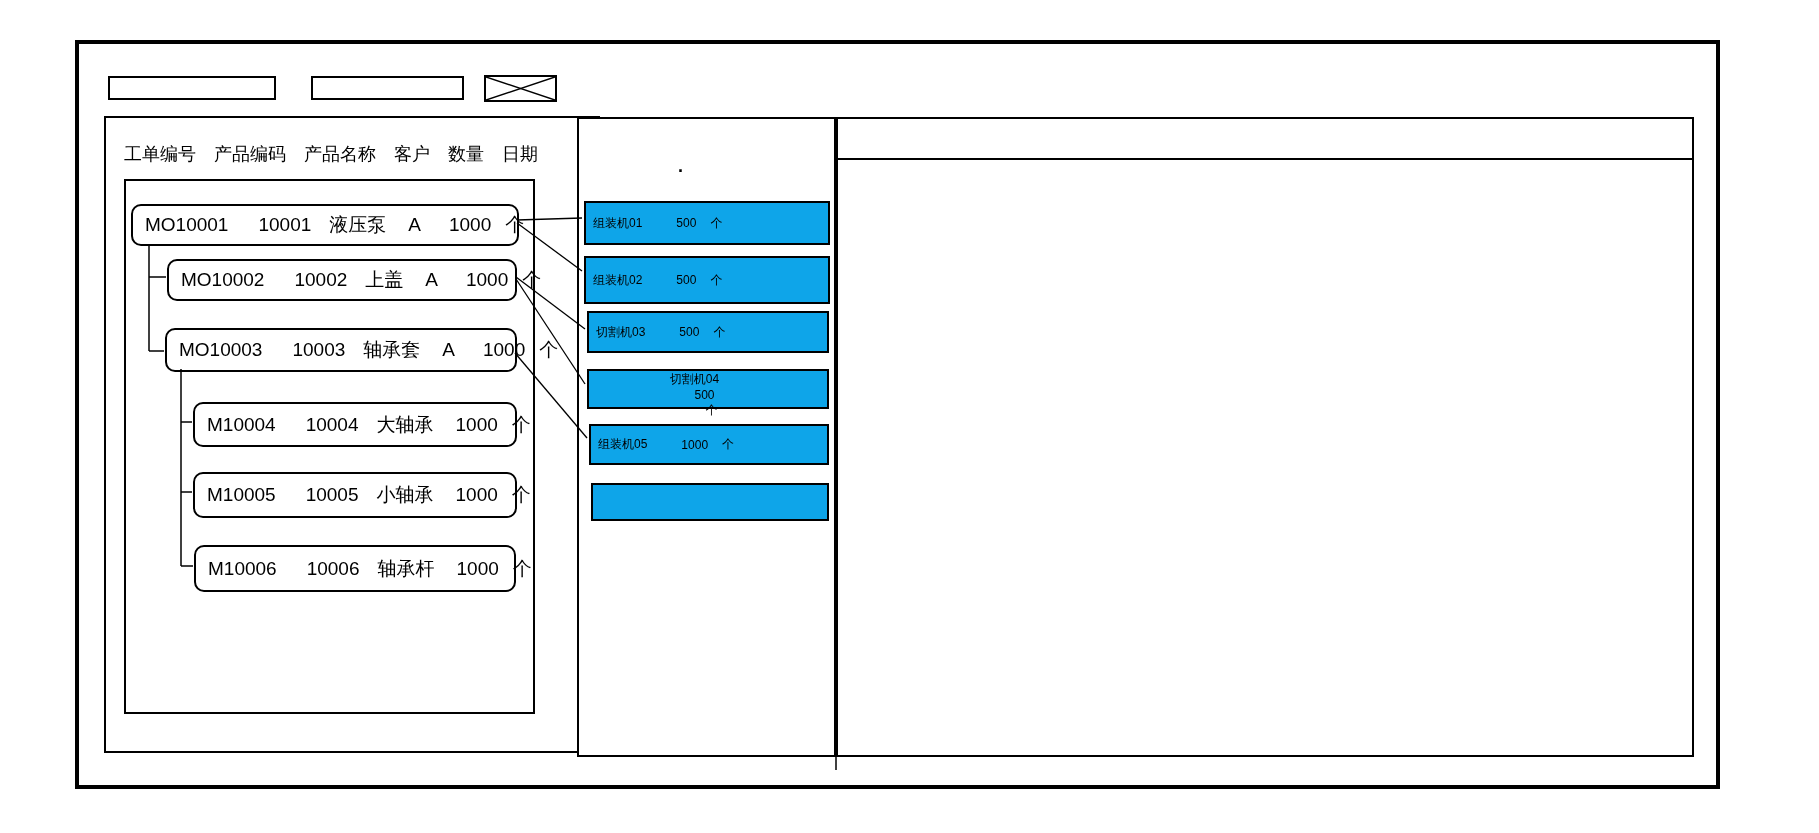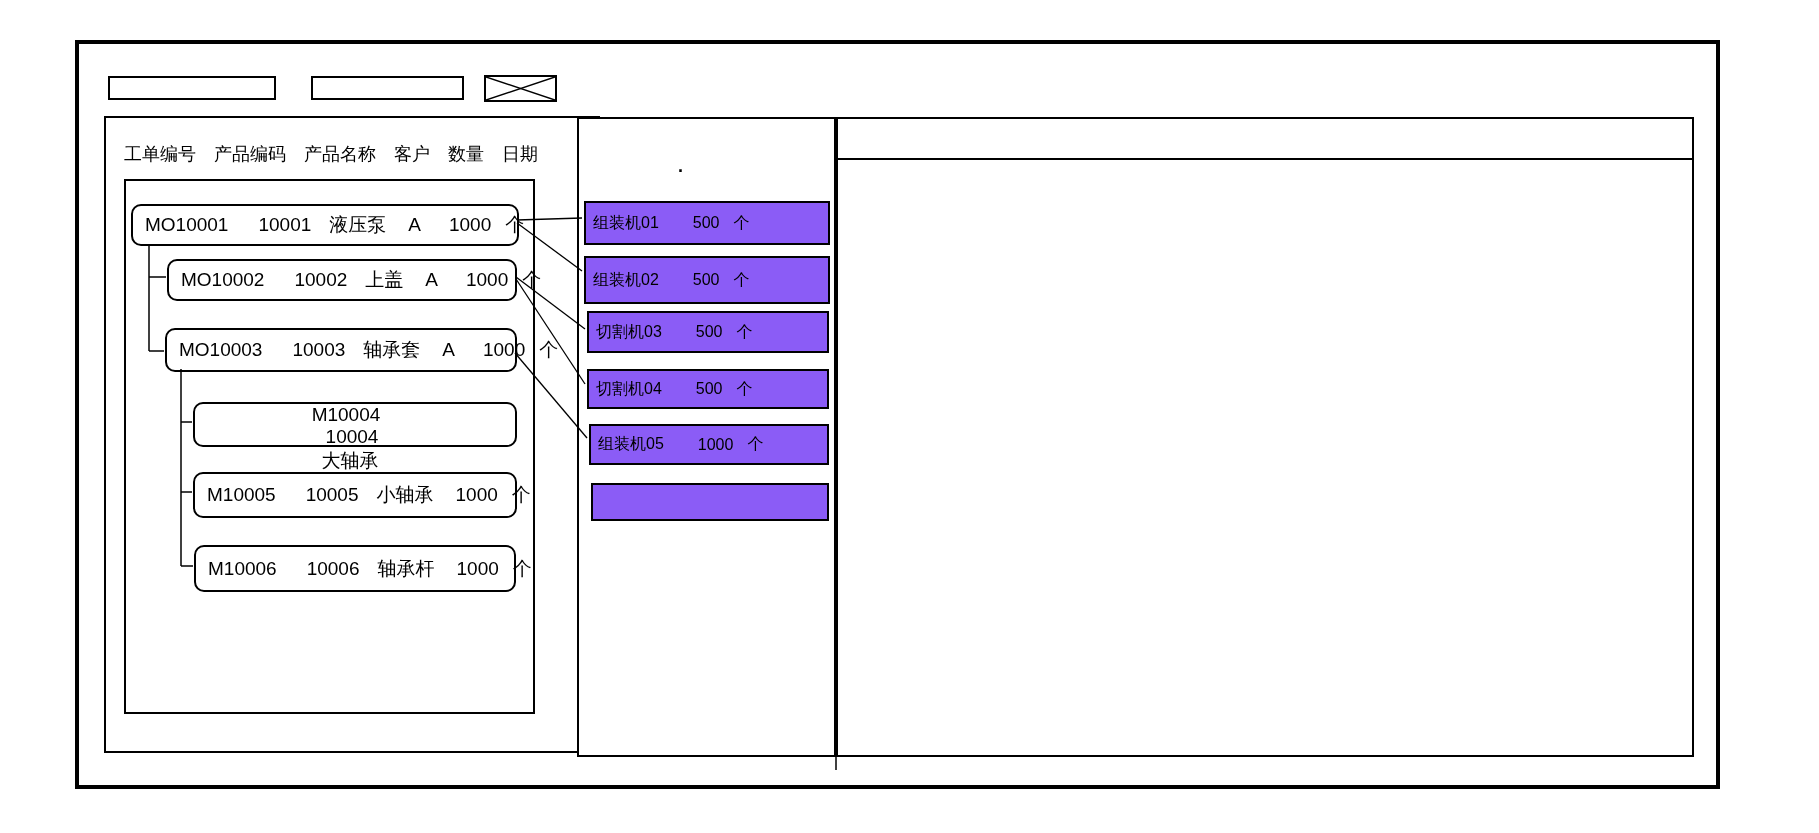--- a/index.html
+++ b/index.html
@@ -17,22 +17,22 @@
   .tb-field{border:2px solid #000;background:#fff;}
   .xbox svg{display:block;width:100%;height:100%;}
   
   .col-headers{font-size:18px;white-space:nowrap;}
   .col-headers span{margin-right:18px;}
   .wo-row{display:flex;align-items:center;font-size:19px;white-space:nowrap;
           padding-left:12px;background:#fff;border-radius:10px;}
   .f-no{margin-right:30px;} .f-code{margin-right:18px;} .f-name{margin-right:22px;}
   .f-cust{margin-right:28px;} .f-qty{margin-right:14px;}
   
-  .mc-row{display:flex;align-items:center;font-size:16px;white-space:nowrap;
-          padding-left:7px;background:#8b5cf6;}
+  .mc-row{display:flex;align-items:center;font-size:12px;white-space:nowrap;
+          padding-left:7px;background:#0ea5e9;}
   .m-name{margin-right:34px;} .m-qty{margin-right:14px;}
   .dot{position:absolute;font-size:18px;font-weight:bold;line-height:18px;}
   
   .right-header{position:absolute;left:0;top:0;width:100%;height:41px;
                 border-bottom:2px solid #000;box-sizing:border-box;}
   .overlay{position:absolute;left:0;top:0;width:1819px;height:833px;pointer-events:none;}
 </style>
 </head>
 <body>
 
@@ -77,21 +77,21 @@
 
       <div class="abs wire wo-row" style="left:59px;top:210px;width:352px;height:44px;text-align:right;">
         <span class="f-no">MO10003</span>
         <span class="f-code">10003</span>
         <span class="f-name">轴承套</span>
         <span class="f-cust">A</span>
         <span class="f-qty">1000</span>
         <span class="f-unit">个</span>
       </div>
 
-      <div class="abs wire wo-row" style="left:87px;top:284px;width:324px;height:45px;flex-direction:column;">
+      <div class="abs wire wo-row" style="left:87px;top:284px;width:324px;height:45px;">
         <span class="f-no">M10004</span>
         <span class="f-code">10004</span>
         <span class="f-name">大轴承</span>
 
         <span class="f-qty">1000</span>
         <span class="f-unit">个</span>
       </div>
 
       <div class="abs wire wo-row" style="left:87px;top:354px;width:324px;height:46px;">
         <span class="f-no">M10005</span>
@@ -124,21 +124,21 @@
       <div class="abs wire mc-row" style="left:5px;top:137px;width:246px;height:48px;">
         <span class="m-name">组装机02</span>
         <span class="m-qty">500</span>
         <span class="m-unit">个</span>
       </div>
       <div class="abs wire mc-row" style="left:8px;top:192px;width:242px;height:42px;">
         <span class="m-name">切割机03</span>
         <span class="m-qty">500</span>
         <span class="m-unit">个</span>
       </div>
-      <div class="abs wire mc-row" style="left:8px;top:250px;width:242px;height:40px;">
+      <div class="abs wire mc-row" style="left:8px;top:250px;width:242px;height:40px;flex-direction:column;">
         <span class="m-name">切割机04</span>
         <span class="m-qty">500</span>
         <span class="m-unit">个</span>
       </div>
       <div class="abs wire mc-row" style="left:10px;top:305px;width:240px;height:41px;">
         <span class="m-name">组装机05</span>
         <span class="m-qty">1000</span>
         <span class="m-unit">个</span>
       </div>
       <div class="abs wire mc-row" style="left:12px;top:364px;width:238px;height:38px;">

